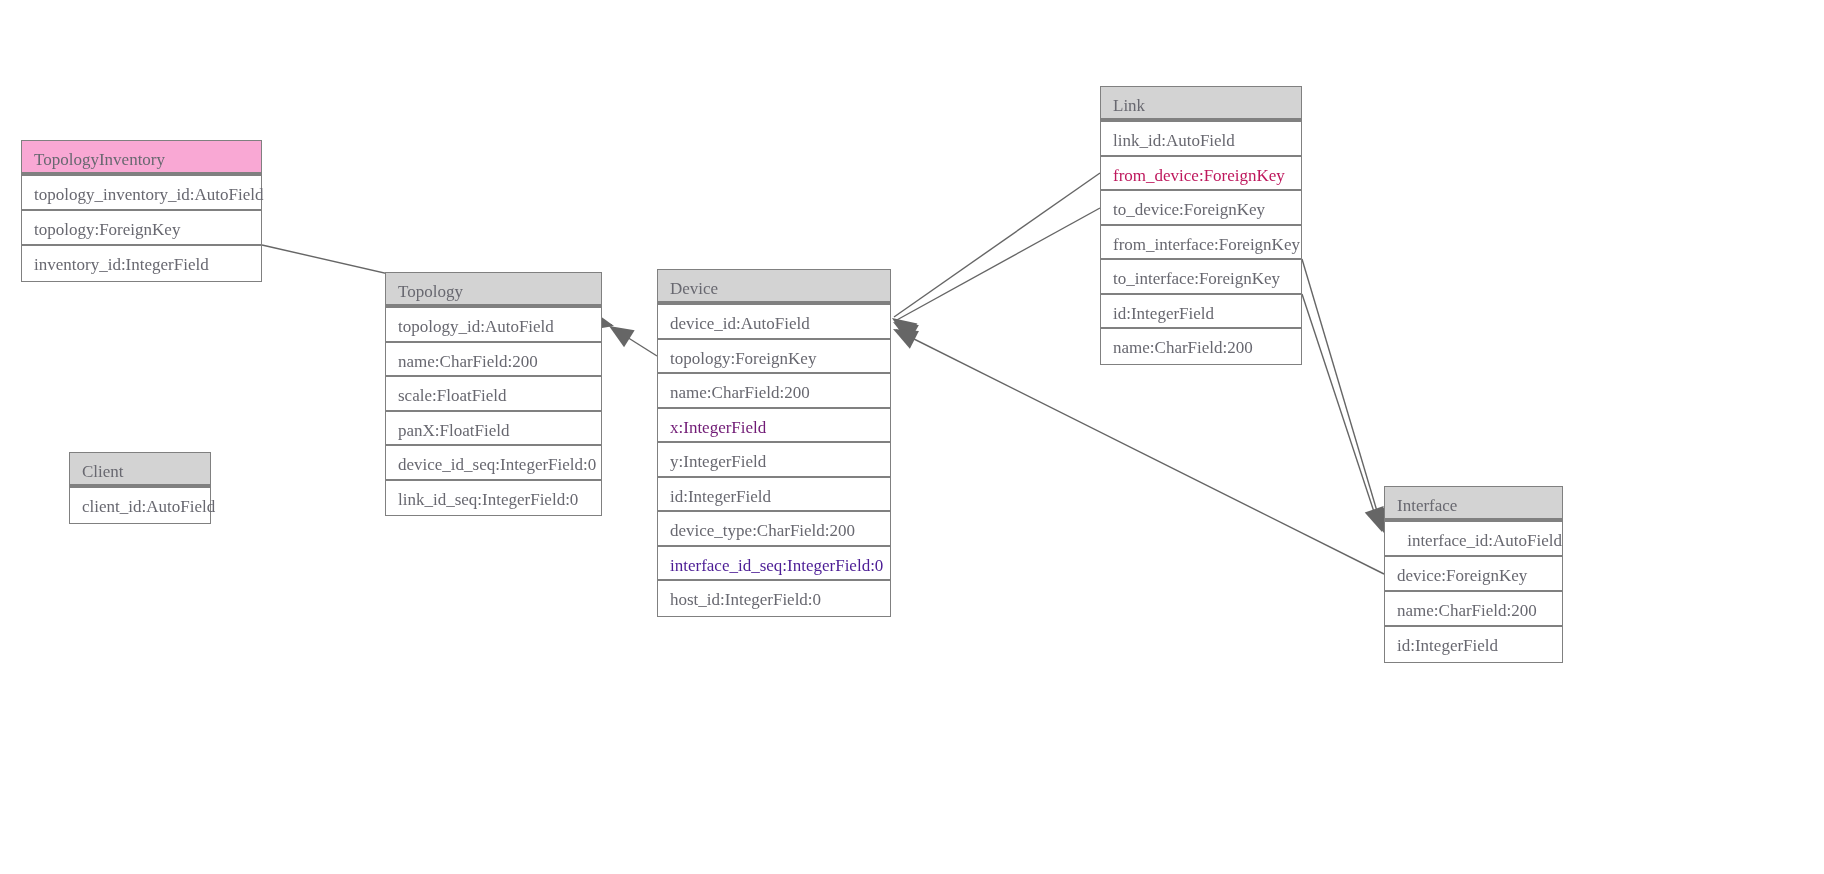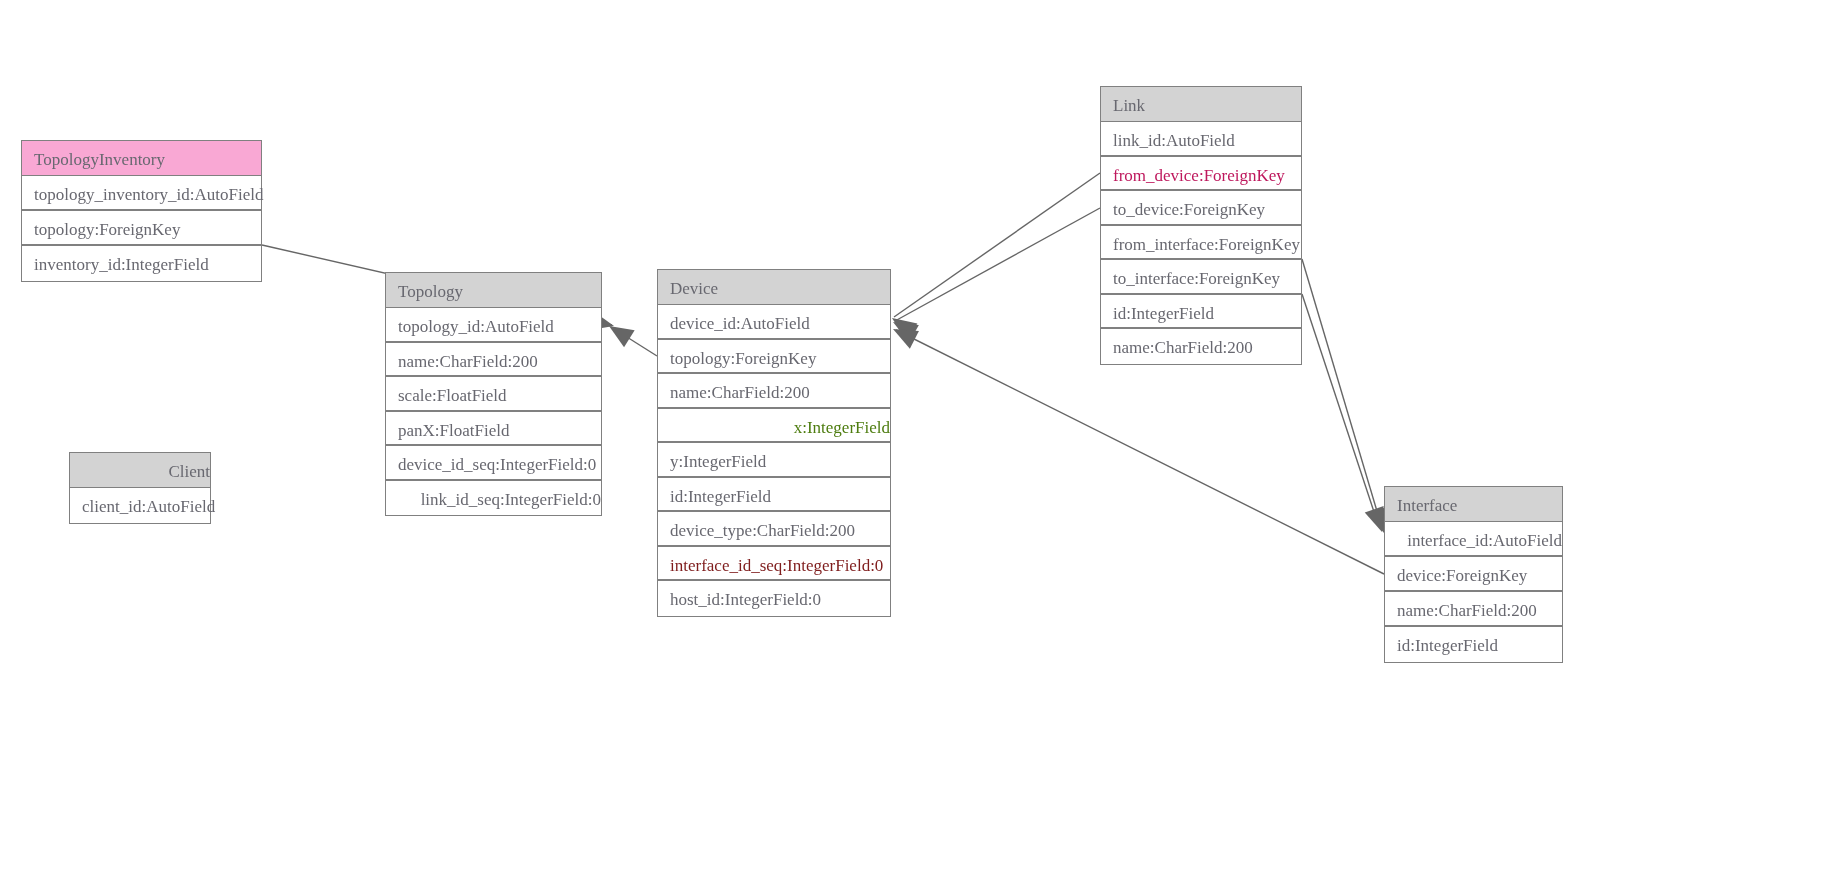--- a/index.html
+++ b/index.html
@@ -27,21 +27,21 @@
   .entity {
     position: absolute;
     box-sizing: border-box;
     border: 1px solid #808080;
     background: #ffffff;
     z-index: 5;
   }
   .entity-header {
     box-sizing: border-box;
     background: #d3d3d3;
-    border-bottom: 1px solid #0f172a;
+    border-bottom: 4px solid #0f172a;
     color: #686870;
     font-size: 17px;
     line-height: 1;
     padding: 10px 0 10px 12px;
     white-space: nowrap;
   }
   .entity-row {
     box-sizing: border-box;
     background: #ffffff;
     border-bottom: 2px solid #f9a8d4;
@@ -92,42 +92,42 @@
     </svg>
 
   <div id="entity-layer">
       <div class="entity" style="left: 21px; top: 140px; width: 241px; border-color: rgb(128, 128, 128);">
         <div class="entity-header" style="height: 35px; background: #f9a8d4; color: rgb(104, 104, 112); border-bottom-color: rgb(128, 128, 128);">TopologyInventory</div>
         <div class="entity-row" style="height: 35px; background: rgb(255, 255, 255); color: rgb(104, 104, 112); border-bottom-color: rgb(128, 128, 128);">topology_inventory_id:AutoField</div>
         <div class="entity-row" style="height: 35px; background: rgb(255, 255, 255); color: rgb(104, 104, 112); border-bottom-color: rgb(128, 128, 128);">topology:ForeignKey</div>
         <div class="entity-row last" style="height: 35px; background: rgb(255, 255, 255); color: rgb(104, 104, 112);">inventory_id:IntegerField</div>
       </div>
       <div class="entity" style="left: 69px; top: 452px; width: 142px; border-color: rgb(128, 128, 128);">
-        <div class="entity-header" style="height: 35px; background: rgb(211, 211, 211); color: rgb(104, 104, 112); border-bottom-color: rgb(128, 128, 128); text-align: right;">Client</div>
+        <div class="entity-header" style="height: 35px; background: rgb(211, 211, 211); color: rgb(104, 104, 112); border-bottom-color: rgb(128, 128, 128);">Client</div>
         <div class="entity-row last" style="height: 35px; background: rgb(255, 255, 255); color: rgb(104, 104, 112);">client_id:AutoField</div>
       </div>
       <div class="entity" style="left: 385px; top: 272px; width: 217px; border-color: rgb(128, 128, 128);">
         <div class="entity-header" style="height: 35px; background: rgb(211, 211, 211); color: rgb(104, 104, 112); border-bottom-color: rgb(128, 128, 128);">Topology</div>
         <div class="entity-row" style="height: 34.5px; background: rgb(255, 255, 255); color: rgb(104, 104, 112); border-bottom-color: rgb(128, 128, 128);">topology_id:AutoField</div>
         <div class="entity-row" style="height: 34.5px; background: rgb(255, 255, 255); color: rgb(104, 104, 112); border-bottom-color: rgb(128, 128, 128);">name:CharField:200</div>
         <div class="entity-row" style="height: 34.5px; background: rgb(255, 255, 255); color: rgb(104, 104, 112); border-bottom-color: rgb(128, 128, 128);">scale:FloatField</div>
         <div class="entity-row" style="height: 34.5px; background: rgb(255, 255, 255); color: rgb(104, 104, 112); border-bottom-color: rgb(128, 128, 128);">panX:FloatField</div>
         <div class="entity-row" style="height: 34.5px; background: rgb(255, 255, 255); color: rgb(104, 104, 112); border-bottom-color: rgb(128, 128, 128);">device_id_seq:IntegerField:0</div>
-        <div class="entity-row last" style="height: 34.5px; background: rgb(255, 255, 255); color: rgb(104, 104, 112); text-align: right;">link_id_seq:IntegerField:0</div>
+        <div class="entity-row last" style="height: 34.5px; background: rgb(255, 255, 255); color: rgb(104, 104, 112);">link_id_seq:IntegerField:0</div>
       </div>
       <div class="entity" style="left: 657px; top: 269px; width: 234px; border-color: rgb(128, 128, 128);">
         <div class="entity-header" style="height: 35px; background: rgb(211, 211, 211); color: rgb(104, 104, 112); border-bottom-color: rgb(128, 128, 128);">Device</div>
         <div class="entity-row" style="height: 34.5px; background: rgb(255, 255, 255); color: rgb(104, 104, 112); border-bottom-color: rgb(128, 128, 128);">device_id:AutoField</div>
         <div class="entity-row" style="height: 34.5px; background: rgb(255, 255, 255); color: rgb(104, 104, 112); border-bottom-color: rgb(128, 128, 128);">topology:ForeignKey</div>
         <div class="entity-row" style="height: 34.5px; background: rgb(255, 255, 255); color: rgb(104, 104, 112); border-bottom-color: rgb(128, 128, 128);">name:CharField:200</div>
-        <div class="entity-row" style="height: 34.5px; background: rgb(255, 255, 255); color: #4d7c0f; border-bottom-color: rgb(128, 128, 128); text-align: right;">x:IntegerField</div>
+        <div class="entity-row" style="height: 34.5px; background: rgb(255, 255, 255); color: #701a75; border-bottom-color: rgb(128, 128, 128);">x:IntegerField</div>
         <div class="entity-row" style="height: 34.5px; background: rgb(255, 255, 255); color: rgb(104, 104, 112); border-bottom-color: rgb(128, 128, 128);">y:IntegerField</div>
         <div class="entity-row" style="height: 34.5px; background: rgb(255, 255, 255); color: rgb(104, 104, 112); border-bottom-color: rgb(128, 128, 128);">id:IntegerField</div>
         <div class="entity-row" style="height: 34.5px; background: rgb(255, 255, 255); color: rgb(104, 104, 112); border-bottom-color: rgb(128, 128, 128);">device_type:CharField:200</div>
-        <div class="entity-row" style="height: 34.5px; background: rgb(255, 255, 255); color: #7f1d1d; border-bottom-color: rgb(128, 128, 128);">interface_id_seq:IntegerField:0</div>
+        <div class="entity-row" style="height: 34.5px; background: rgb(255, 255, 255); color: #4c1d95; border-bottom-color: rgb(128, 128, 128);">interface_id_seq:IntegerField:0</div>
         <div class="entity-row last" style="height: 34.5px; background: rgb(255, 255, 255); color: rgb(104, 104, 112);">host_id:IntegerField:0</div>
       </div>
       <div class="entity" style="left: 1100px; top: 86px; width: 202px; border-color: rgb(128, 128, 128);">
         <div class="entity-header" style="height: 35px; background: rgb(211, 211, 211); color: rgb(104, 104, 112); border-bottom-color: rgb(128, 128, 128);">Link</div>
         <div class="entity-row" style="height: 34.5px; background: rgb(255, 255, 255); color: rgb(104, 104, 112); border-bottom-color: rgb(128, 128, 128);">link_id:AutoField</div>
         <div class="entity-row" style="height: 34.5px; background: rgb(255, 255, 255); color: #be185d; border-bottom-color: rgb(128, 128, 128);">from_device:ForeignKey</div>
         <div class="entity-row" style="height: 34.5px; background: rgb(255, 255, 255); color: rgb(104, 104, 112); border-bottom-color: rgb(128, 128, 128);">to_device:ForeignKey</div>
         <div class="entity-row" style="height: 34.5px; background: rgb(255, 255, 255); color: rgb(104, 104, 112); border-bottom-color: rgb(128, 128, 128);">from_interface:ForeignKey</div>
         <div class="entity-row" style="height: 34.5px; background: rgb(255, 255, 255); color: rgb(104, 104, 112); border-bottom-color: rgb(128, 128, 128);">to_interface:ForeignKey</div>
         <div class="entity-row" style="height: 34.5px; background: rgb(255, 255, 255); color: rgb(104, 104, 112); border-bottom-color: rgb(128, 128, 128);">id:IntegerField</div>

